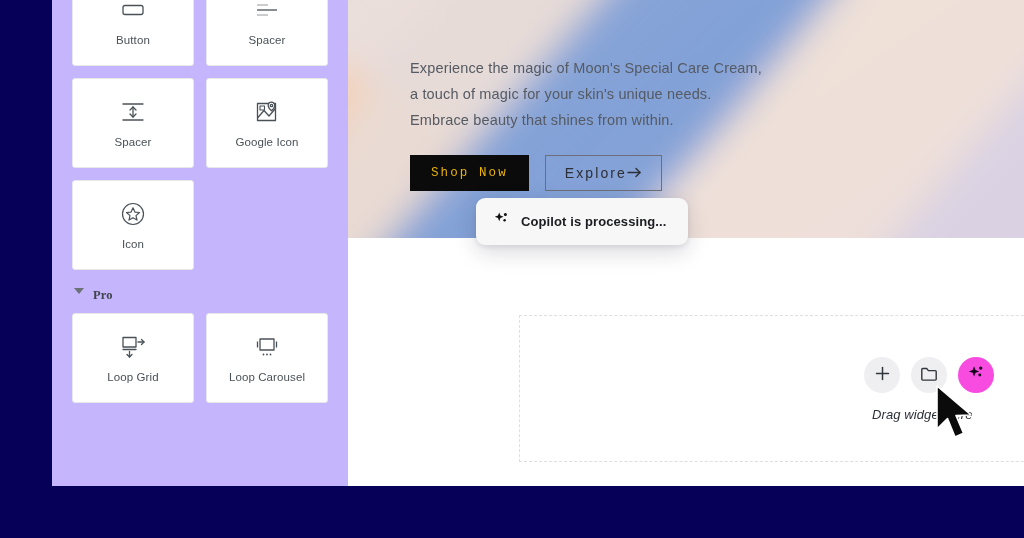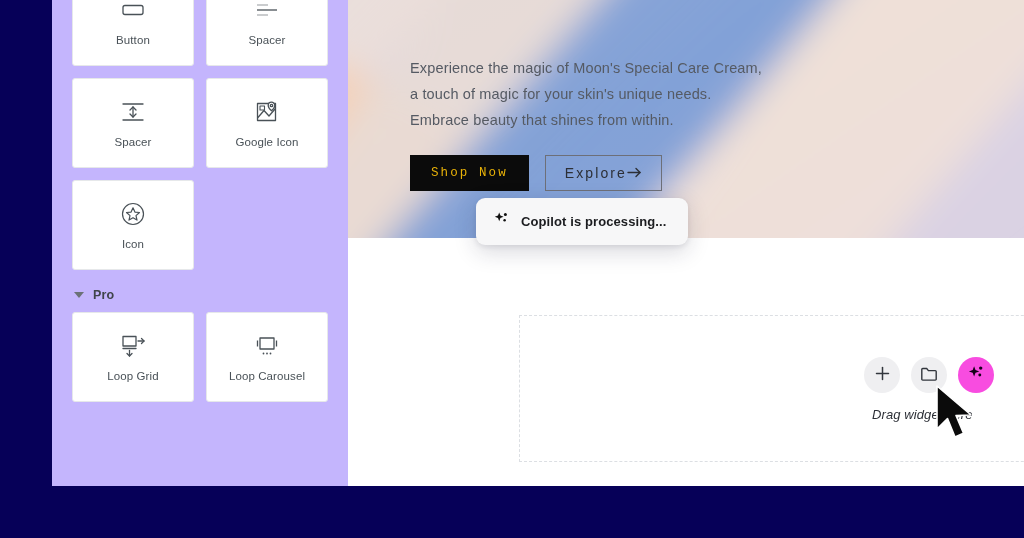--- a/index.html
+++ b/index.html
@@ -29,22 +29,22 @@
     width: 122px; height: 90px; background: #fff;
     border: 1px solid #e6e8ea; border-radius: 3px;
     display: flex; flex-direction: column; align-items: center;
     justify-content: center; gap: 10px; cursor: pointer;
   }
   .widget-ico { width: 30px; height: 30px; display: flex; align-items: center; justify-content: center; color: #495157; }
   .widget-ico svg { display: block; }
   .widget-label { font-size: 11.5px; color: #495157; letter-spacing: .1px; line-height: 1; }
 
   .section-head {
-    display: flex; align-items: center; gap: 9px;
-    margin: 18px 0 10px 2px; cursor: pointer;
+    display: flex; gap: 9px;
+    margin: 18px 0 10px 2px; cursor: pointer; font-family: Liberation Serif, serif;
   }
   .caret { width: 0; height: 0; border-left: 5px solid transparent; border-right: 5px solid transparent; border-top: 6px solid #6b7177; }
   .section-title { font-size: 12.5px; font-weight: bold; color: #3f444a; letter-spacing: .2px; }
 
   
   .canvas {
     position: absolute; left: 296px; top: 0; width: 676px; height: 486px;
     background: #fff; overflow: hidden;
   }
 

